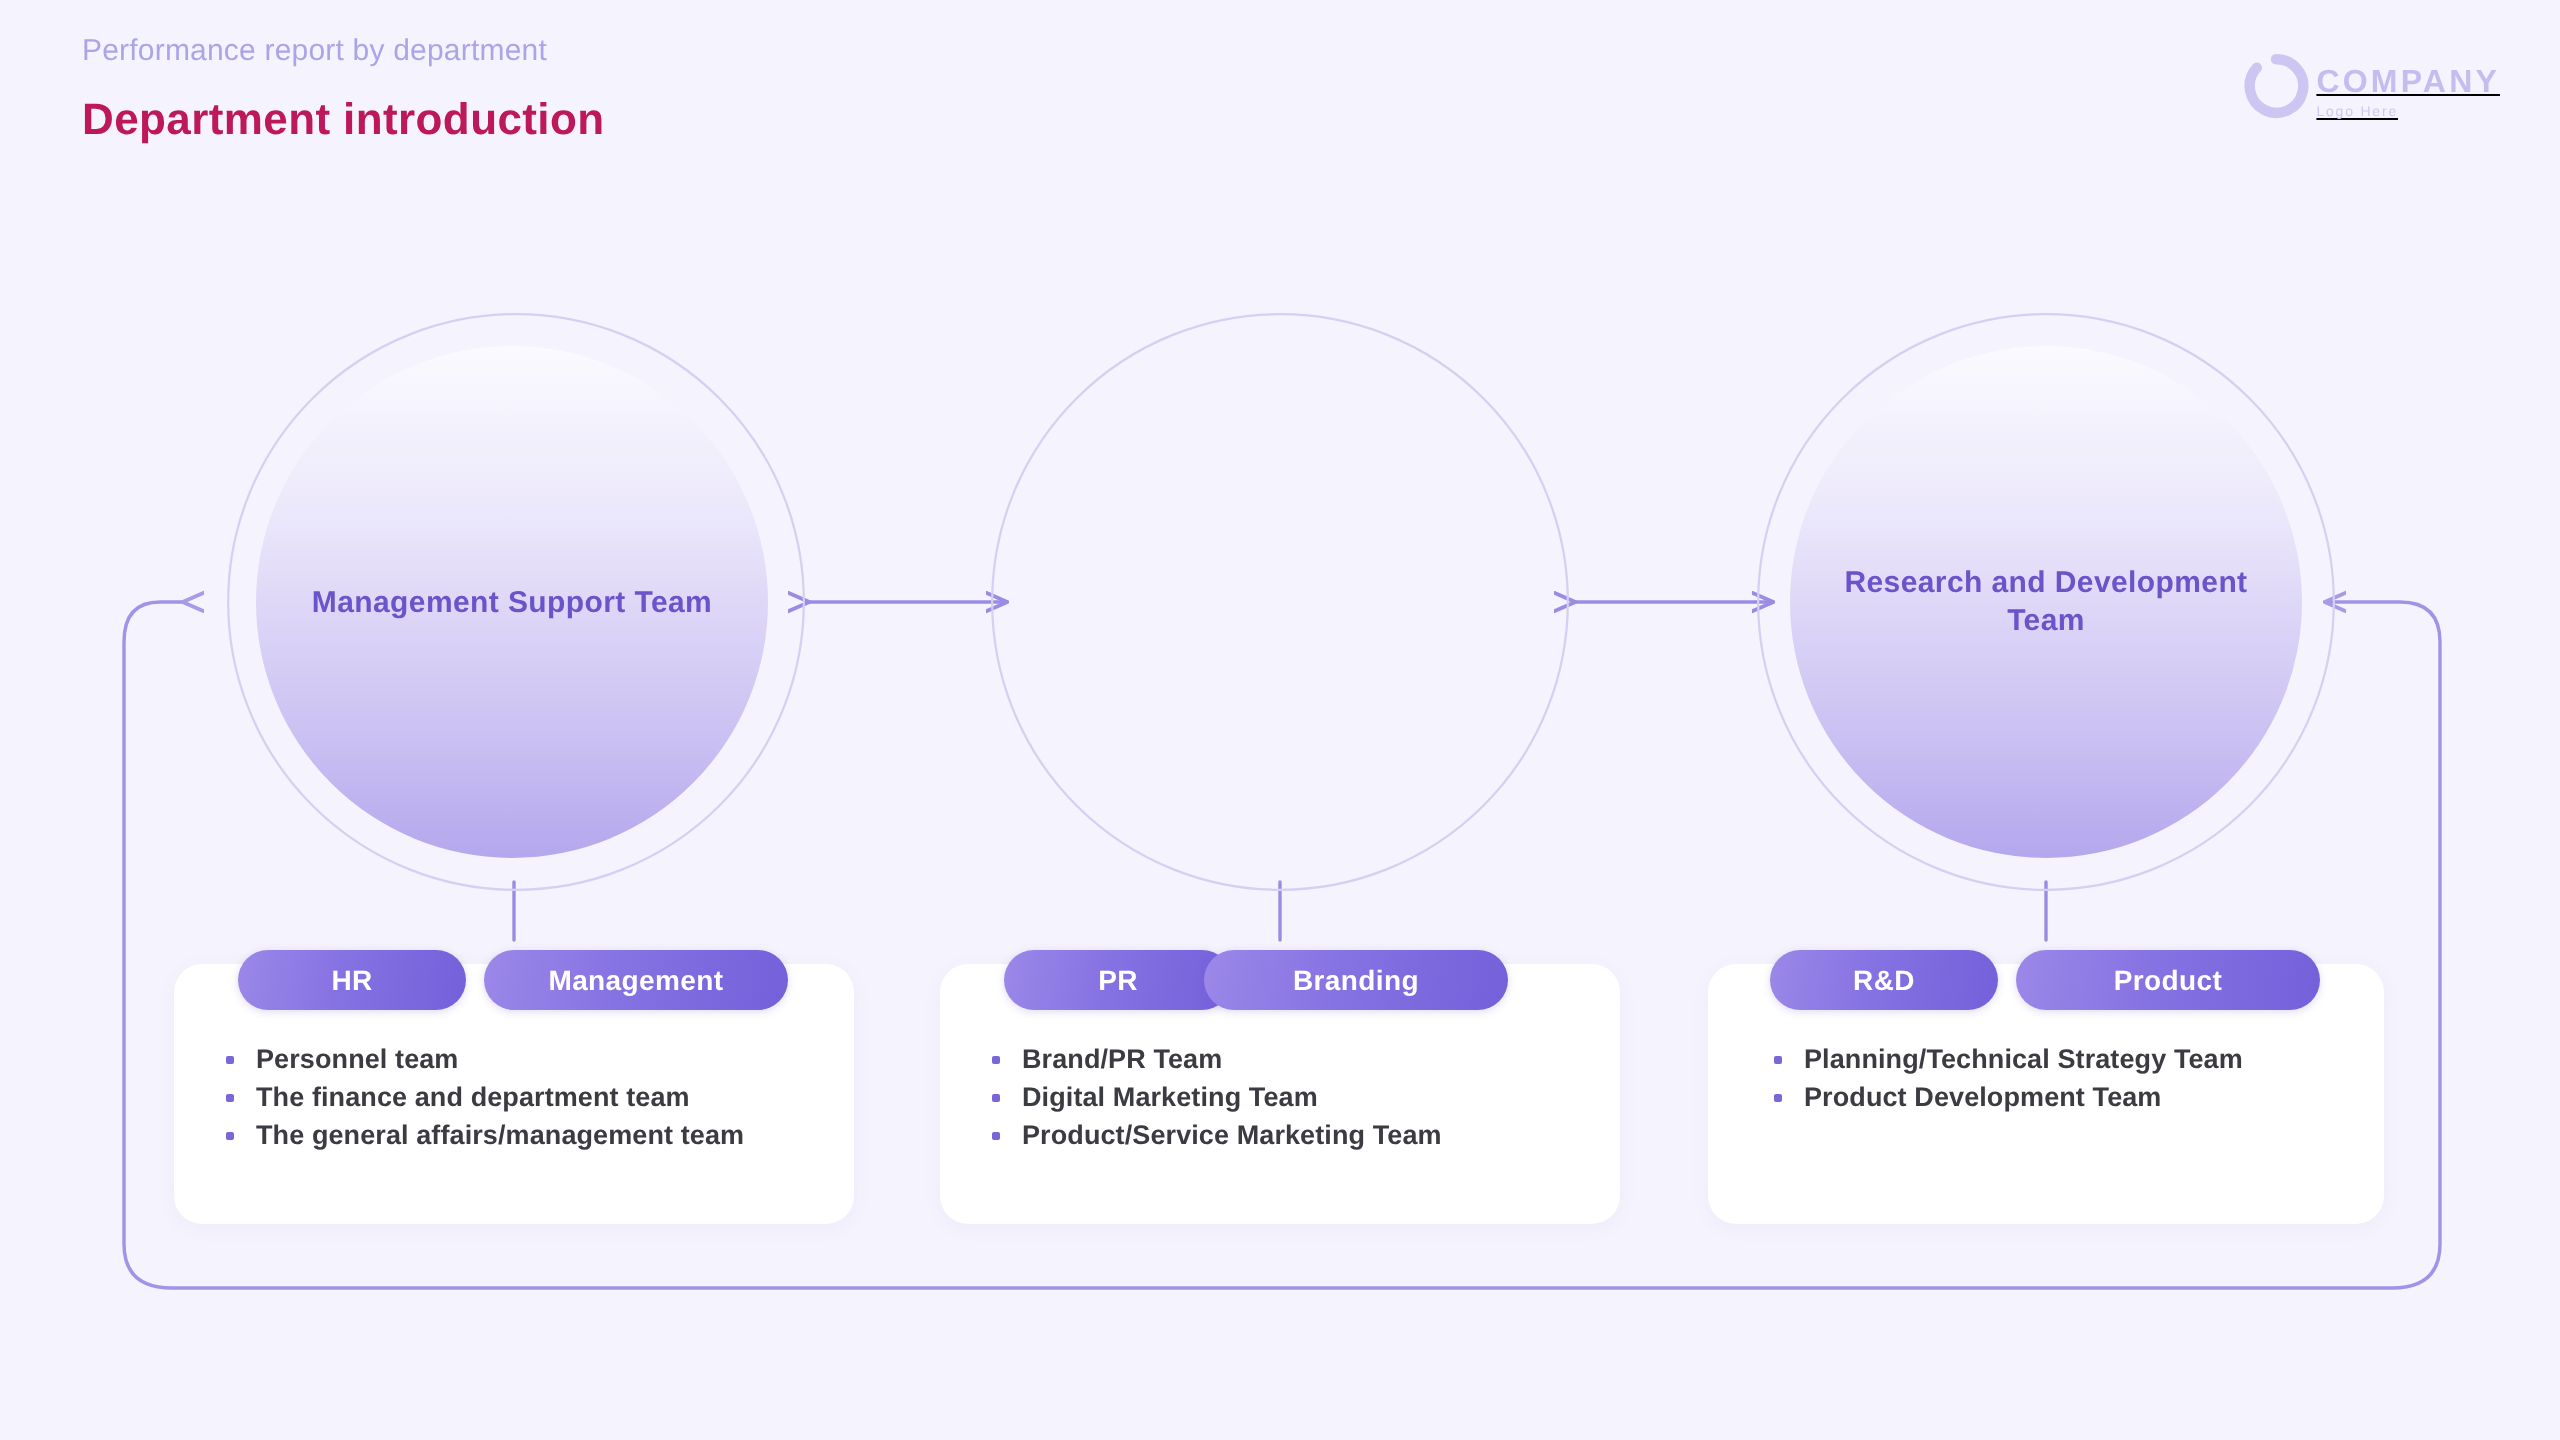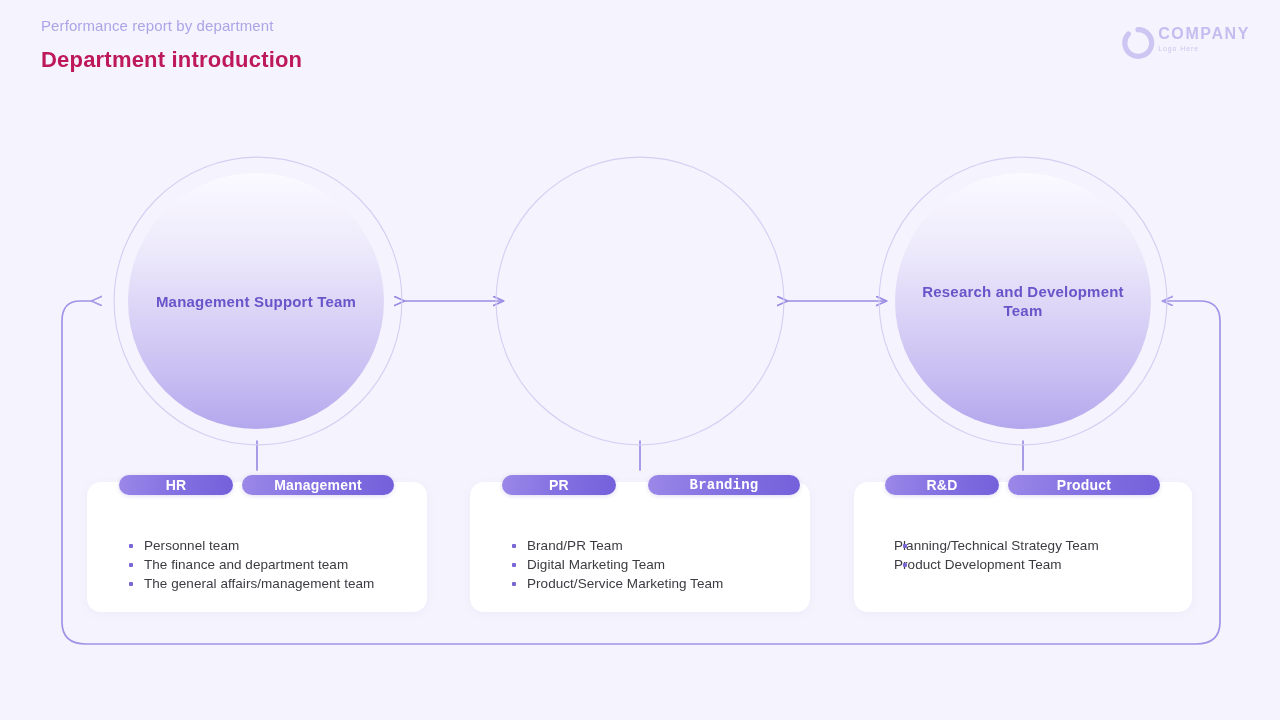--- a/index.html
+++ b/index.html
@@ -36,22 +36,23 @@
     line-height: 42px;
     margin-top: 3px;
   }
 
   
   .logo {
     position: absolute;
     right: 30px;
     top: 26px;
     display: flex;
-    align-items: flex-start;
+    align-items: flex-end;
     gap: 3px;
+    text-decoration: underline;
   }
   .logo-mark {
     width: 34px;
     height: 34px;
     flex: 0 0 34px;
   }
   .logo-text {
     display: flex;
     flex-direction: column;
     line-height: 1;
@@ -135,66 +136,67 @@
     background: #ffffff;
     border-radius: 14px;
     box-shadow: 0 2px 10px rgba(120, 100, 200, 0.05);
     box-sizing: border-box;
   }
   #card-0 { left: 87px; top: 482px; width: 340px; height: 130px; }
   #card-1 { left: 470px; top: 482px; width: 340px; height: 130px; }
   #card-2 { left: 854px; top: 482px; width: 338px; height: 130px; }
 
   .card-list {
-    margin: 16px;
+    margin: 0;
     padding: 38px 0 0 0;
     list-style: none;
+    font-weight: bold;
   }
   .card-list li {
     font-size: 13.5px;
     color: #3b3b42;
     line-height: 19.2px;
     padding-left: 41px;
     position: relative;
     letter-spacing: 0.05px;
   }
-  #card-2 .card-list li { padding-left: 24px; }
+  #card-2 .card-list li { padding-left: 48px; }
   .card-list li::before {
     content: "";
     position: absolute;
     left: 26px;
     top: 8px;
     width: 3.5px;
     height: 3.5px;
     border-radius: 1px;
     background: #7a66d6;
   }
   #card-2 .card-list li::before { left: 33px; }
 
   
   .badge {
     position: absolute;
-    height: 20px;
+    height: 30px;
     border-radius: 16px;
     background: linear-gradient(100deg, #9b88e8 0%, #8471e2 48%, #7460da 100%);
     color: #ffffff;
     font-size: 14px;
     font-weight: bold;
     display: flex;
     align-items: center;
     justify-content: center;
     letter-spacing: 0.2px;
     box-sizing: border-box;
     box-shadow: 0 1px 4px rgba(110, 90, 200, 0.22);
   }
 
   #badge-0-0 { left: 119px; top: 475px; width: 114px; }
   #badge-0-1 { left: 242px; top: 475px; width: 152px; }
   #badge-1-0 { left: 502px; top: 475px; width: 114px; }
-  #badge-1-1 { left: 648px; top: 475px; width: 152px; font-family: Liberation Mono, monospace; }
+  #badge-1-1 { left: 602px; top: 475px; width: 152px; }
   #badge-2-0 { left: 885px; top: 475px; width: 114px; }
   #badge-2-1 { left: 1008px; top: 475px; width: 152px; }
 </style>
 </head>
 <body>
 
 <div class="header">
   <div class="eyebrow">Performance report by department</div>
   <div class="page-title">Department introduction</div>
 </div>

